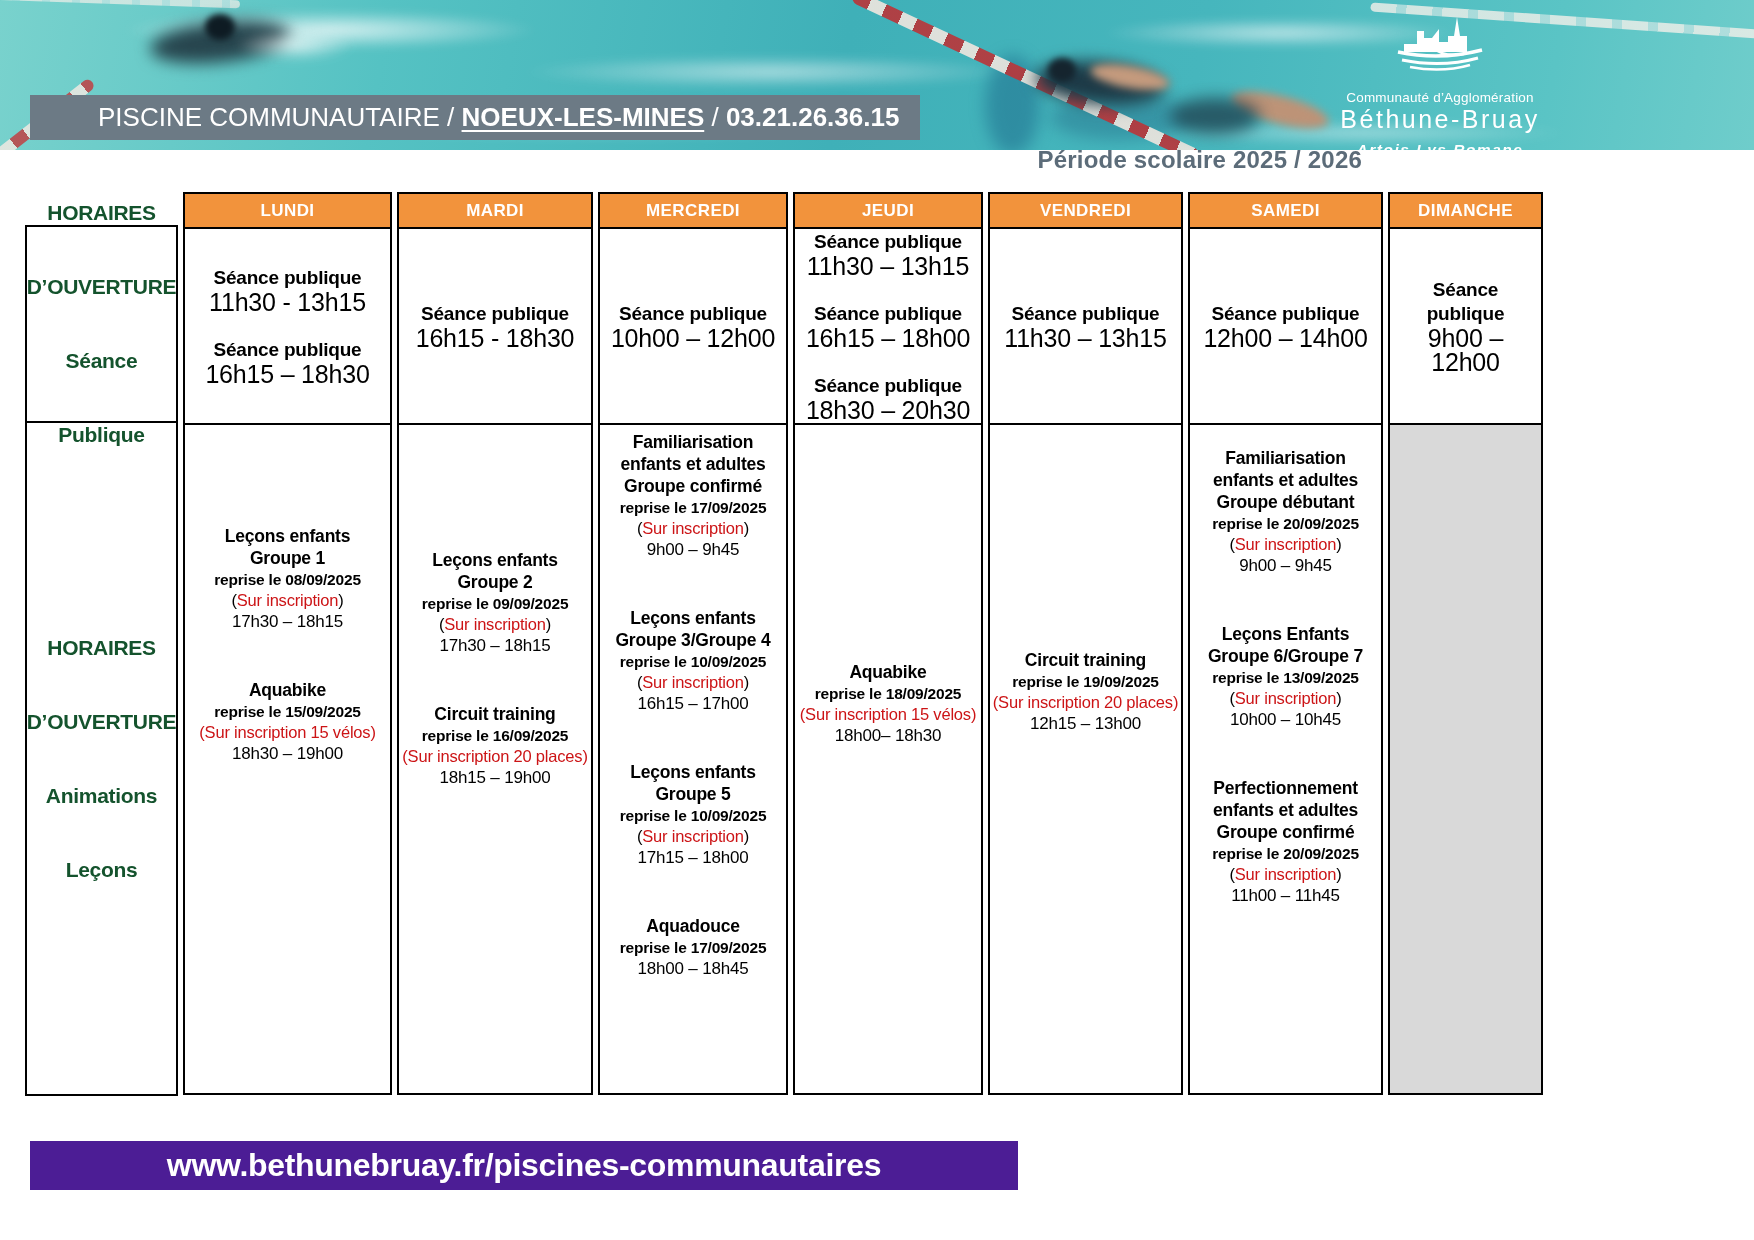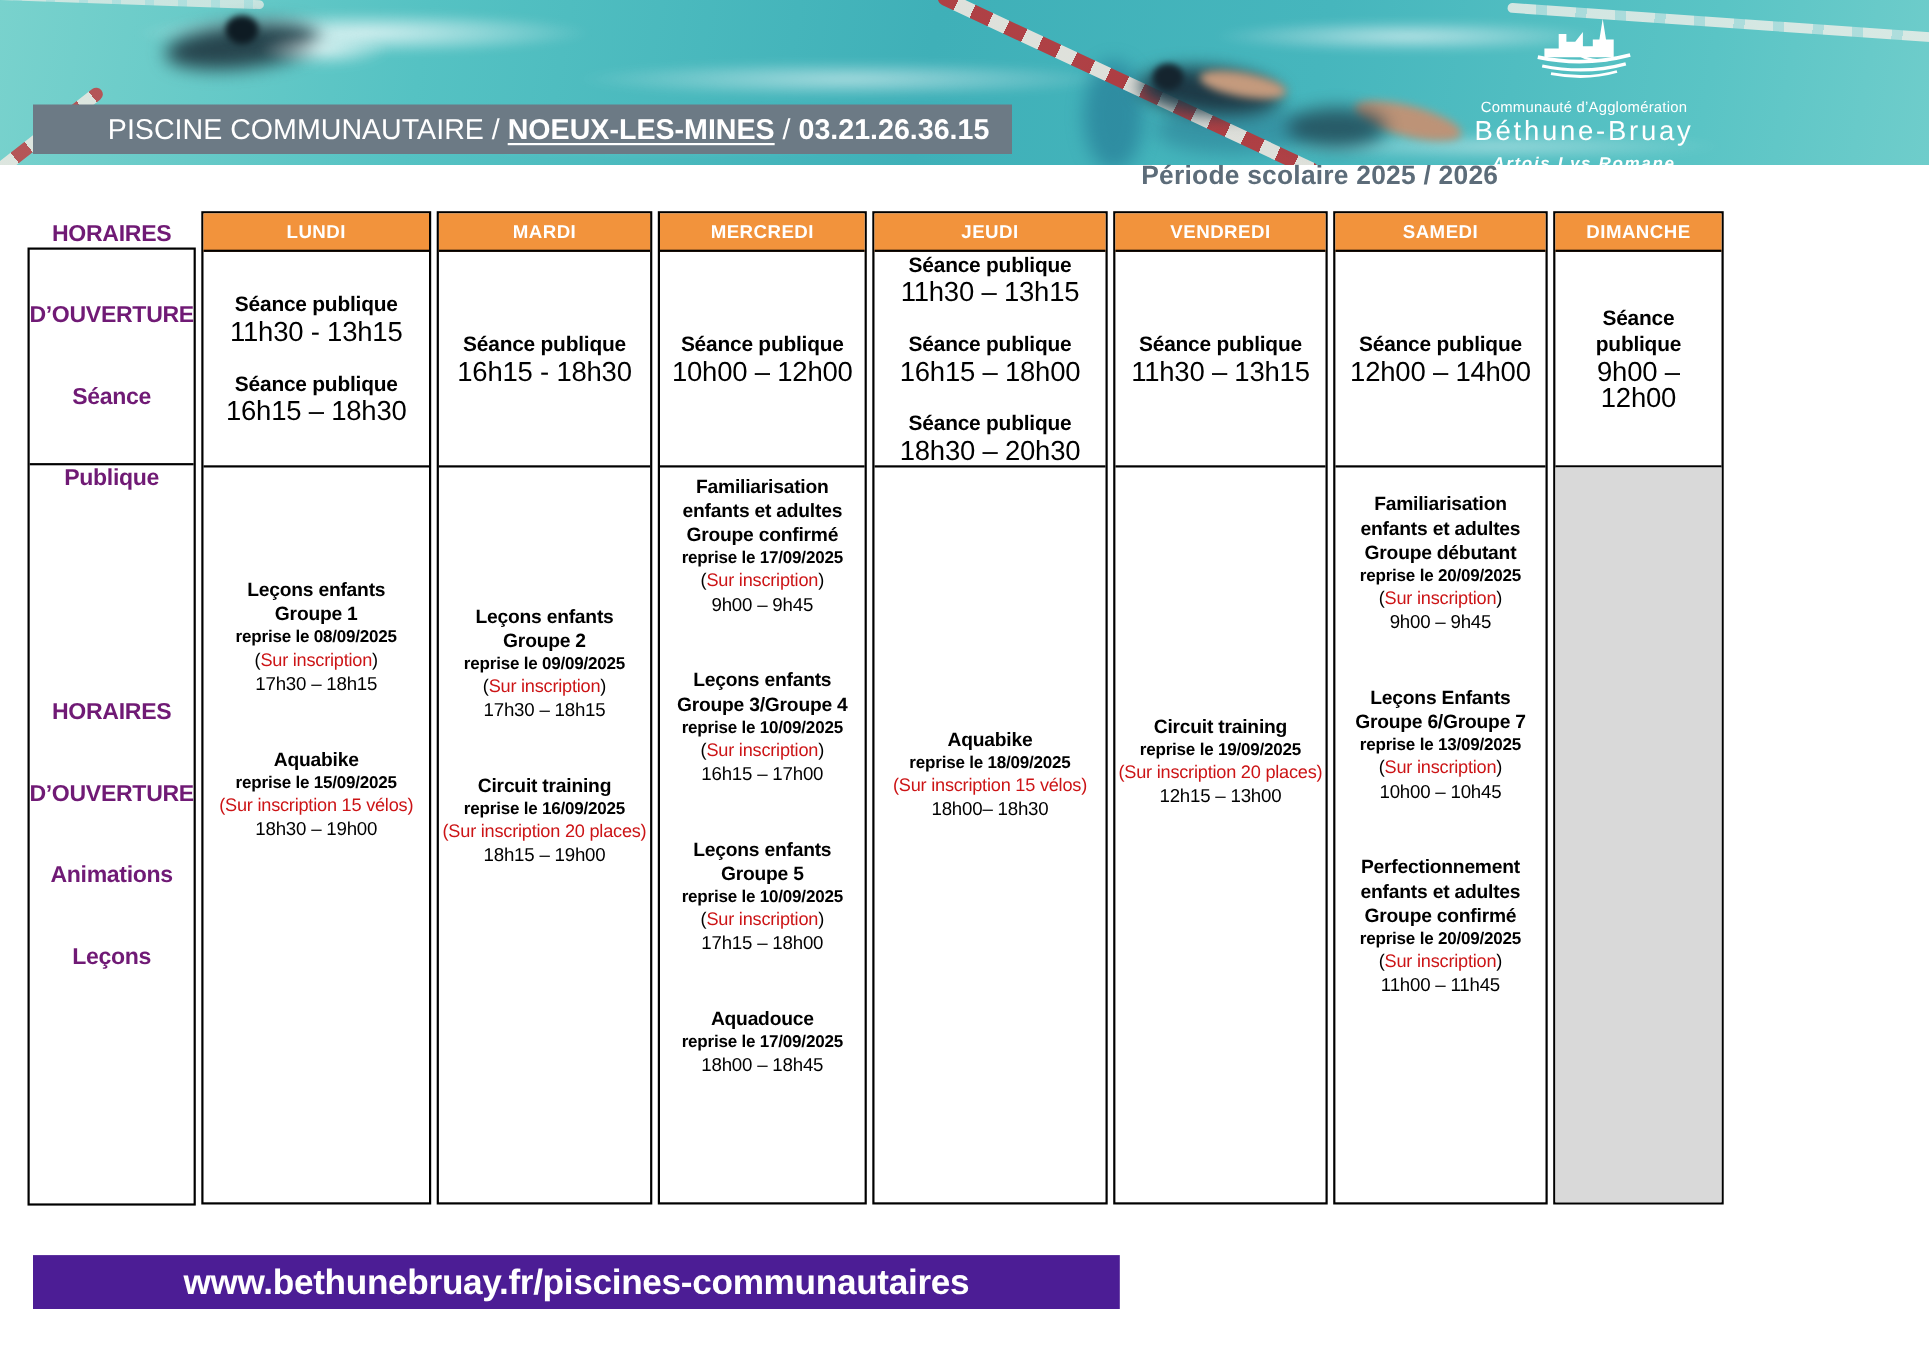--- a/index.html
+++ b/index.html
@@ -36,21 +36,21 @@
   .logo-l2{font-size:25px;font-weight:400;letter-spacing:2.5px;margin-top:0;}
   .logo-l3{font-size:15.5px;font-weight:700;letter-spacing:1.5px;margin-top:7px;font-style:italic;}
 
   
   .period-title{position:absolute;top:146px;right:392px;font-size:24px;font-weight:700;color:#5C6C79;letter-spacing:.2px;}
 
   
   .row-header-col{position:absolute;left:25px;top:225px;width:153px;height:871px;border:2px solid #000;
                   box-sizing:border-box;display:flex;flex-direction:column;}
   .lh-cell{display:flex;flex-direction:column;justify-content:center;align-items:center;text-align:center;
-           color:#701a75;font-weight:700;font-size:21px;line-height:30px;letter-spacing:-0.3px;gap:44px;}
+           color:#14532d;font-weight:700;font-size:21px;line-height:30px;letter-spacing:-0.3px;gap:44px;}
   .lh-row1{height:196px;border-bottom:2px solid #000;box-sizing:border-box;}
   .lh-row2{flex:1;}
 
   .day-grid{position:absolute;left:183px;top:192px;display:flex;gap:5px;height:903px;}
   .day-col{border:2px solid #000;box-sizing:border-box;display:flex;flex-direction:column;background:#fff;}
   .day-header{height:33px;line-height:33px;border-bottom:2px solid #000;background:#F2933C;color:#fff;
               text-align:center;font-size:17px;font-weight:700;letter-spacing:.4px;}
   .cell{display:flex;flex-direction:column;align-items:center;text-align:center;box-sizing:border-box;}
   .row1{height:196px;border-bottom:2px solid #000;justify-content:center;gap:24px;padding:2px;}
   .row2{flex:1;justify-content:flex-start;gap:46px;padding:6px 2px;}
@@ -218,21 +218,21 @@
             <div class="b-insc"><span class="paren">(</span><span class="red">Sur inscription</span><span class="paren">)</span></div>
             <div class="b-time">17h15 – 18h00</div>
           </div>
           <div class="block">
             <div class="b-title">Aquadouce</div>
             <div class="b-date">reprise le 17/09/2025</div>
             <div class="b-time">18h00 – 18h45</div>
           </div>
         </div>
       </div>
-      <div class="day-col" style="width: 214px;">
+      <div class="day-col" style="width: 190px;">
         <div class="day-header">JEUDI</div>
         <div class="cell row1">
           <div class="block">
             <div class="b-title">Séance publique</div>
             <div class="b-time">11h30 – 13h15</div>
           </div>
           <div class="block">
             <div class="b-title">Séance publique</div>
             <div class="b-time">16h15 – 18h00</div>
           </div>

